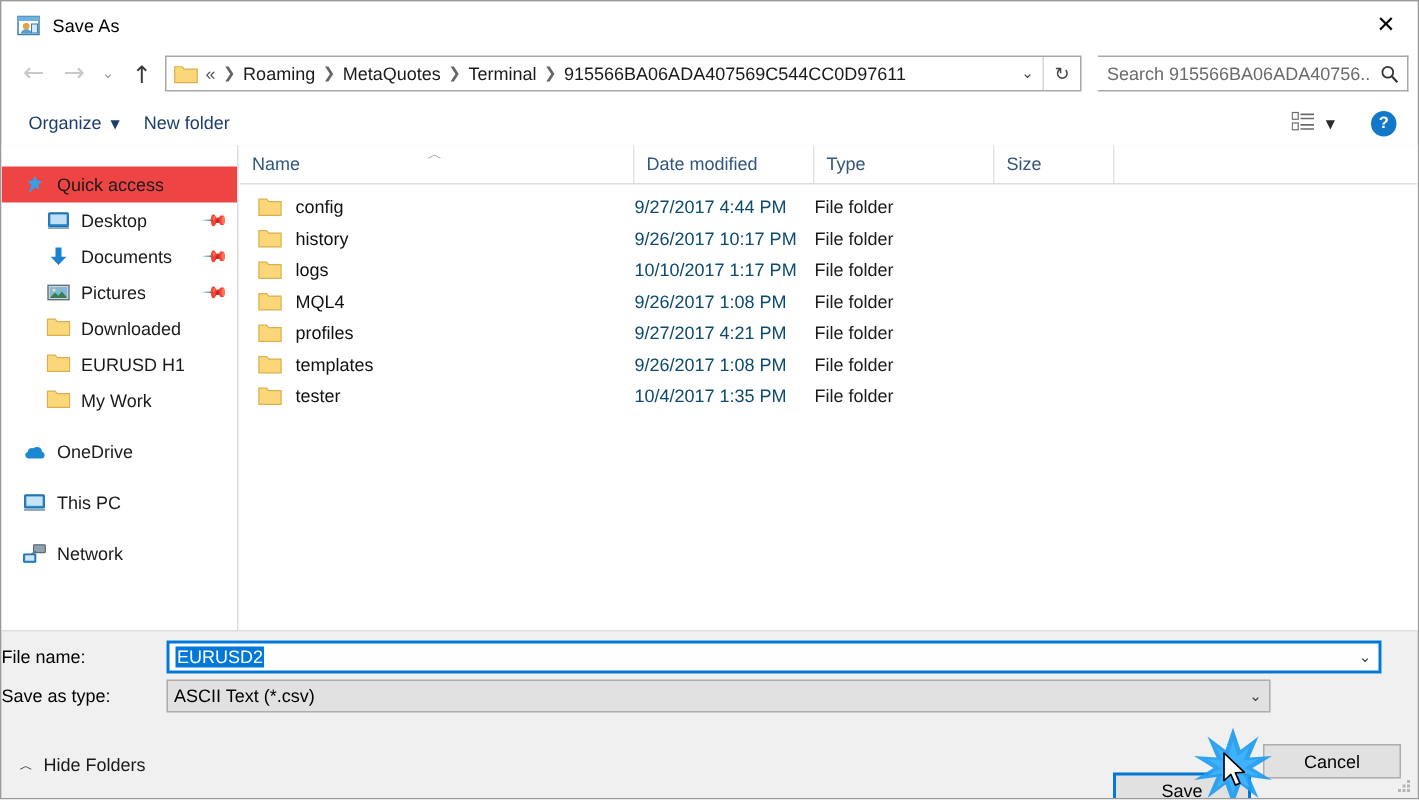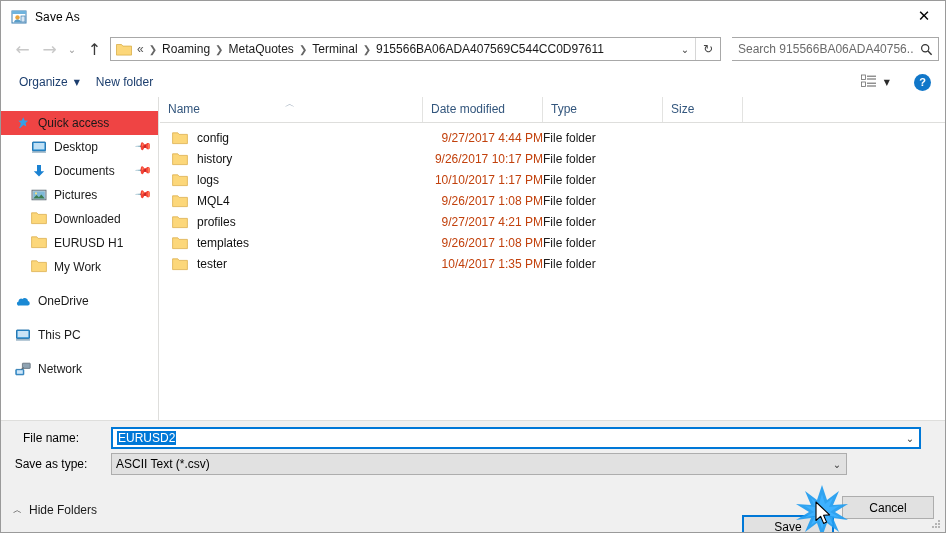--- a/index.html
+++ b/index.html
@@ -304,41 +304,41 @@
     font-size: 12px;
     color: #101010;
   }
   .file-icon {
     width: 16px; height: 14px;
     margin-left: 12px; margin-right: 9px;
     flex: 0 0 auto;
     position: relative;
   }
   .cell-name { width: 226px; overflow: hidden; white-space: nowrap; }
-  .cell-date { width: 120px; color: #c2410c; text-align: right; }
+  .cell-date { width: 120px; color: #0c4a6e; }
   .cell-type { width: 120px; color: #1b1b1b; }
   .cell-size { width: 80px; }
 
   
   .footer {
     position: absolute;
     left: 0; top: 419px;
     width: 946px; height: 112px;
     background: #f0f0f0;
     border-top: 1px solid #dededc;
   }
   .form-row {
     position: absolute;
     display: flex;
     align-items: center;
     height: 22px;
   }
   .form-label {
     width: 110px;
-    text-align: center;
+    text-align: left;
     padding-right: 10px;
     font-size: 12px;
     color: #000;
     box-sizing: border-box;
   }
   .combo {
     height: 22px;
     box-sizing: border-box;
     display: flex;
     align-items: center;

